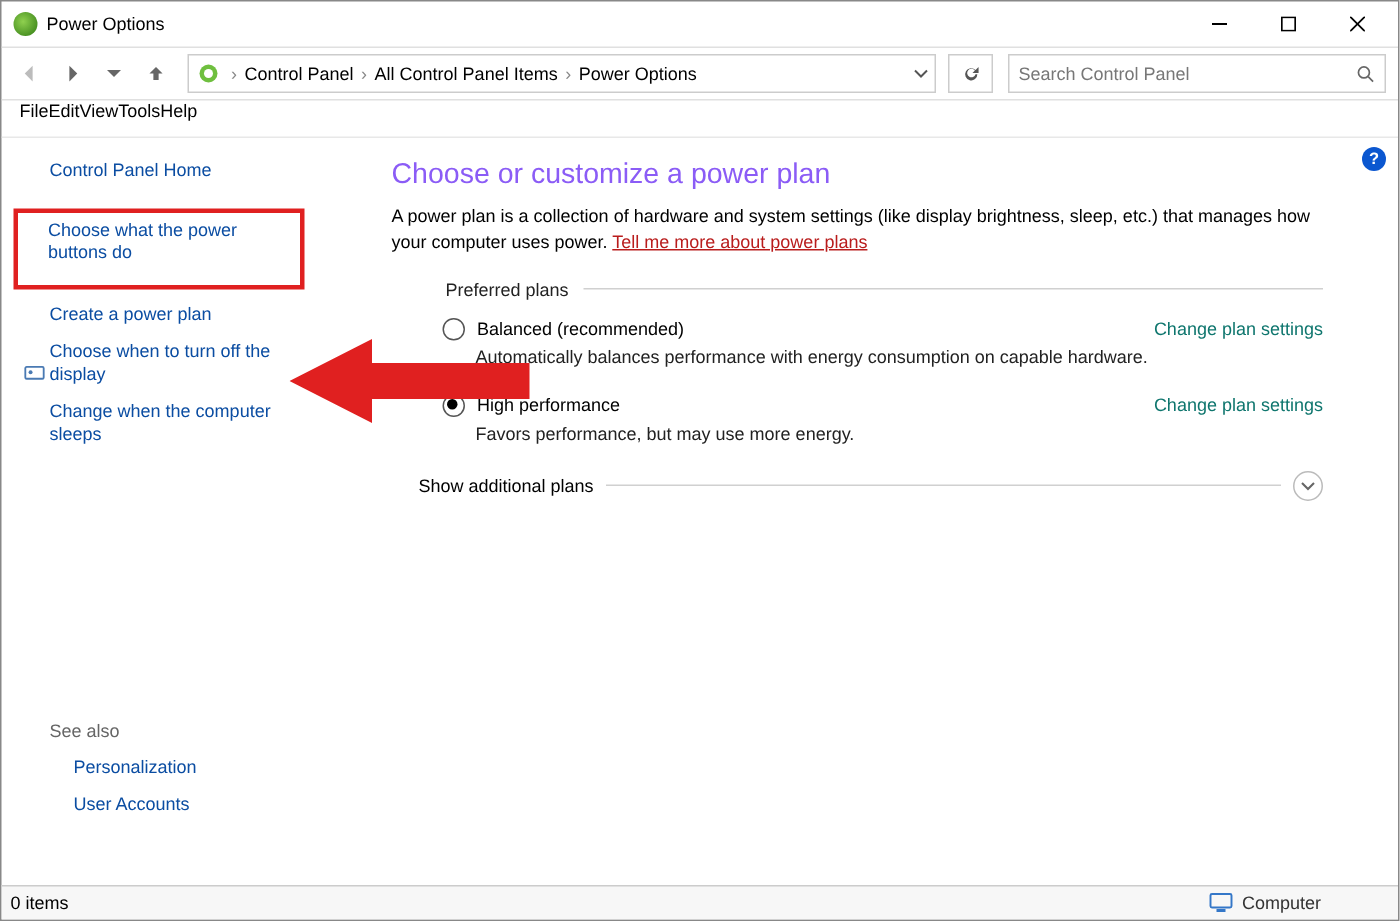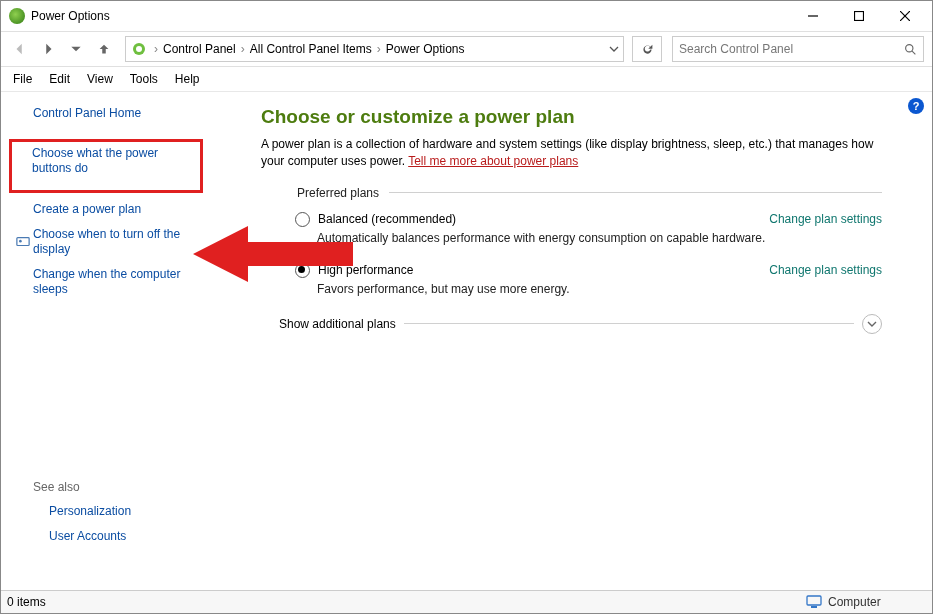--- a/index.html
+++ b/index.html
@@ -16,33 +16,33 @@
 .nav-btn svg{width:14px;height:14px;fill:currentColor}
 .addr-box{flex:1;height:24px;border:1px solid #ccc;display:flex;align-items:center;padding:0 4px;font-size:12px;margin-left:4px}
 .addr-ico{width:18px;height:18px;display:flex;align-items:center;justify-content:center;margin-right:4px}
 .crumb{color:#000;padding:2px 3px}
 .crumb-sep{color:#888;padding:0 2px}
 .addr-drop{margin-left:auto;color:#555}
 .refresh-btn{width:28px;height:24px;border:1px solid #ccc;display:flex;align-items:center;justify-content:center;margin-left:2px}
 .search-box{width:238px;height:24px;border:1px solid #ccc;display:flex;align-items:center;padding:0 6px;color:#777;margin-left:4px}
 .search-box span.ph{flex:1}
 .search-box .sicon{color:#555}
-.menu-bar{height:24px;display:flex;align-items:center;gap:17px;padding:0 12px;border-bottom:1px solid #e8e8e8;font-size:12px}
+.menu-bar{height:24px;display:flex;padding:0 12px;border-bottom:1px solid #e8e8e8;font-size:12px}
 .content{display:flex;height:486px;position:relative}
 .sidebar{width:216px;padding:14px 8px 8px 14px;font-size:12px}
 .sb-link{color:#0b4da2;margin:0 0 10px 34px;cursor:pointer;line-height:1.25;max-width:170px}
 .sb-link.home{margin-left:18px;margin-bottom:18px}
-.sb-item{display:flex;align-items:center;margin-bottom:10px}
+.sb-item{display:flex;align-items:flex-end;margin-bottom:10px}
 .sb-ic{width:16px;height:16px;margin-right:2px;display:flex;align-items:center;justify-content:center;flex-shrink:0}
 .highlight-box{border:3px solid #e02020;padding:4px 2px;margin-left:-6px;margin-right:28px}
 .see-also{position:absolute;bottom:24px;left:14px;color:#666}
 .see-also .hdr{margin-bottom:10px;margin-left:18px}
 .see-also .sb-link{margin-bottom:10px}
 .main{flex:1;padding:14px 50px 0 22px;position:relative}
-.main h1{color:#4d7c0f;font-weight:bold;font-size:19px;margin:0 0 8px 0}
+.main h1{color:#8b5cf6;font-weight:normal;font-size:19px;margin:0 0 8px 0}
 .desc{font-size:12px;line-height:1.4;margin-bottom:16px}
 .desc a{color:#b91c1c;text-decoration:underline}
 .section-hdr{display:flex;align-items:center;font-size:12px;color:#222;margin-bottom:12px;margin-left:36px}
 .section-hdr .line{flex:1;height:1px;background:#d0d0d0;margin-left:10px}
 .plan{margin:0 0 18px 34px}
 .plan-top{display:flex;align-items:center}
 .radio{width:13px;height:13px;border:1px solid #555;border-radius:50%;margin-right:8px;display:inline-block;position:relative;flex-shrink:0}
 .radio.sel::after{content:"";position:absolute;top:2px;left:2px;width:7px;height:7px;border-radius:50%;background:#000}
 .plan-name{font-weight:normal;font-size:12px}
 .plan-link{margin-left:auto;color:#0f766e;cursor:pointer;font-size:12px}

